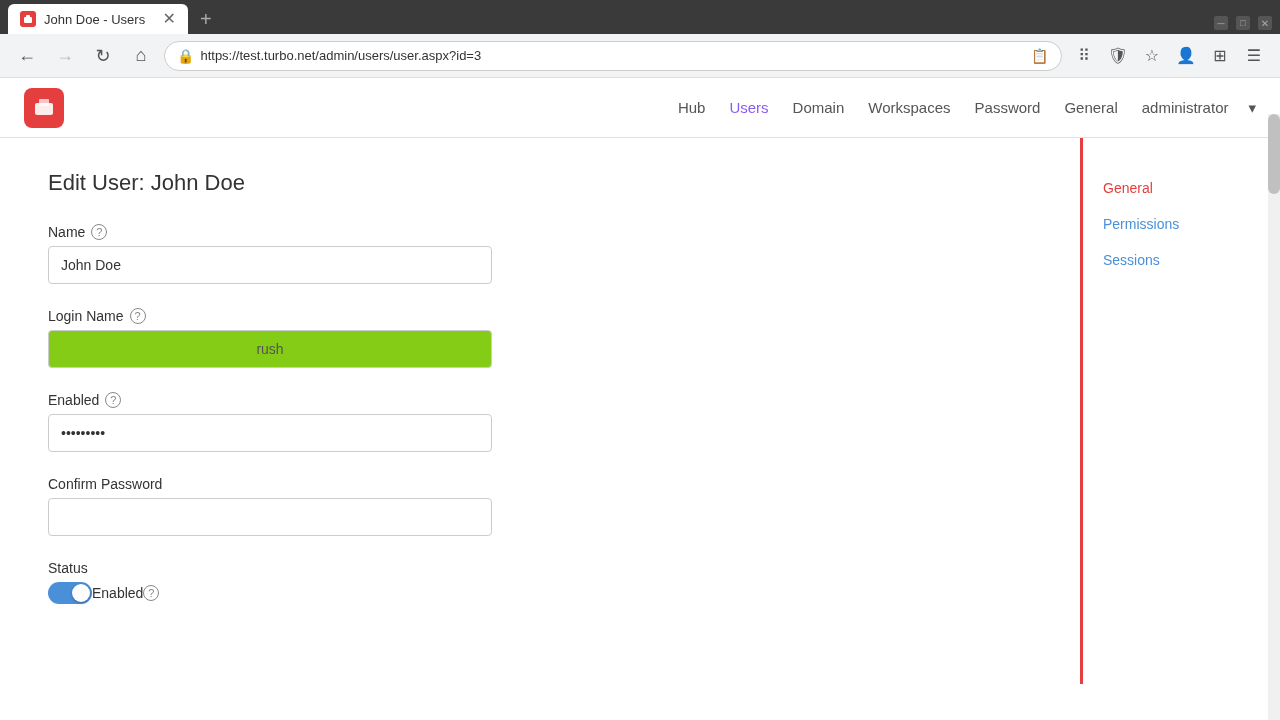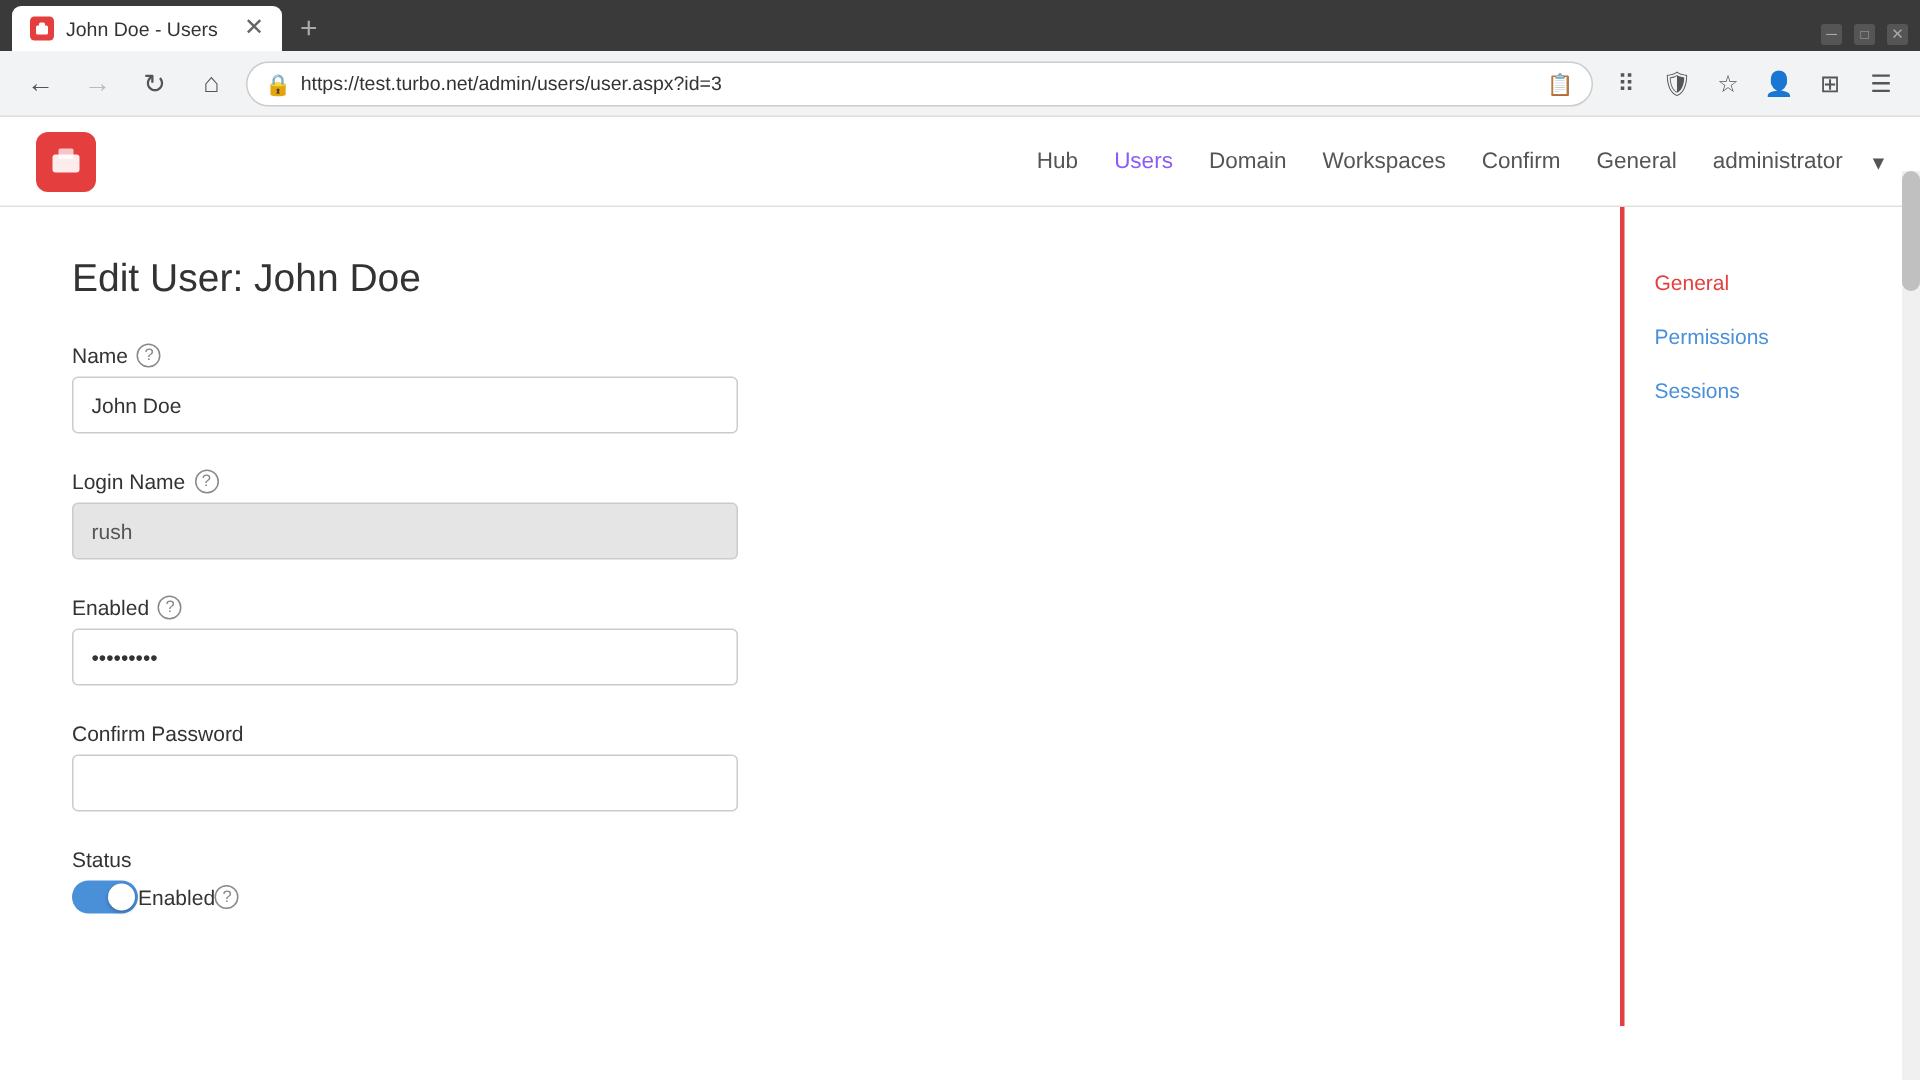--- a/index.html
+++ b/index.html
@@ -137,21 +137,21 @@
       display: flex;
       min-height: calc(720px - 36px - 34px - 44px - 60px);
     }
 
     
     .content-area {
       flex: 1;
       padding: 32px 48px;
     }
     .page-title {
-      font-size: 26px;
+      font-size: 22px;
       font-weight: 400;
       color: #333;
       margin-bottom: 28px;
     }
 
     
     .form-group {
       margin-bottom: 24px;
     }
     .form-label {
@@ -180,22 +180,23 @@
       height: 38px;
       border: 1px solid #ccc;
       border-radius: 4px;
       padding: 0 12px;
       font-size: 14px;
       color: #333;
       background: #fff;
       outline: none;
     }
     .form-input.readonly {
-      background: #e5e5e5;
+      background: #84cc16;
       color: #555;
+      text-align: center;
     }
 
     
     .status-group { margin-top: 8px; }
     .toggle-row {
       display: flex;
       align-items: center;
       margin-top: 4px;
     }
     .toggle-switch {
@@ -312,21 +313,21 @@
     <svg width="22" height="22" viewBox="0 0 22 22" fill="white">
       <rect x="2" y="6" width="18" height="12" rx="2" fill="white" opacity="0.9"></rect>
       <rect x="6" y="2" width="10" height="7" rx="1" fill="white" opacity="0.7"></rect>
     </svg>
   </div>
   <nav class="app-nav">
     <a class="nav-item">Hub</a>
     <a class="nav-item active">Users</a>
     <a class="nav-item">Domain</a>
     <a class="nav-item">Workspaces</a>
-    <a class="nav-item">Confirm</a>
+    <a class="nav-item">Password</a>
     <a class="nav-item">General</a>
     <a class="nav-item nav-item-admin">
       <span>administrator</span>
       <span>▾</span>
     </a>
   </nav>
 </div>
 
 <div class="main-layout">
 

